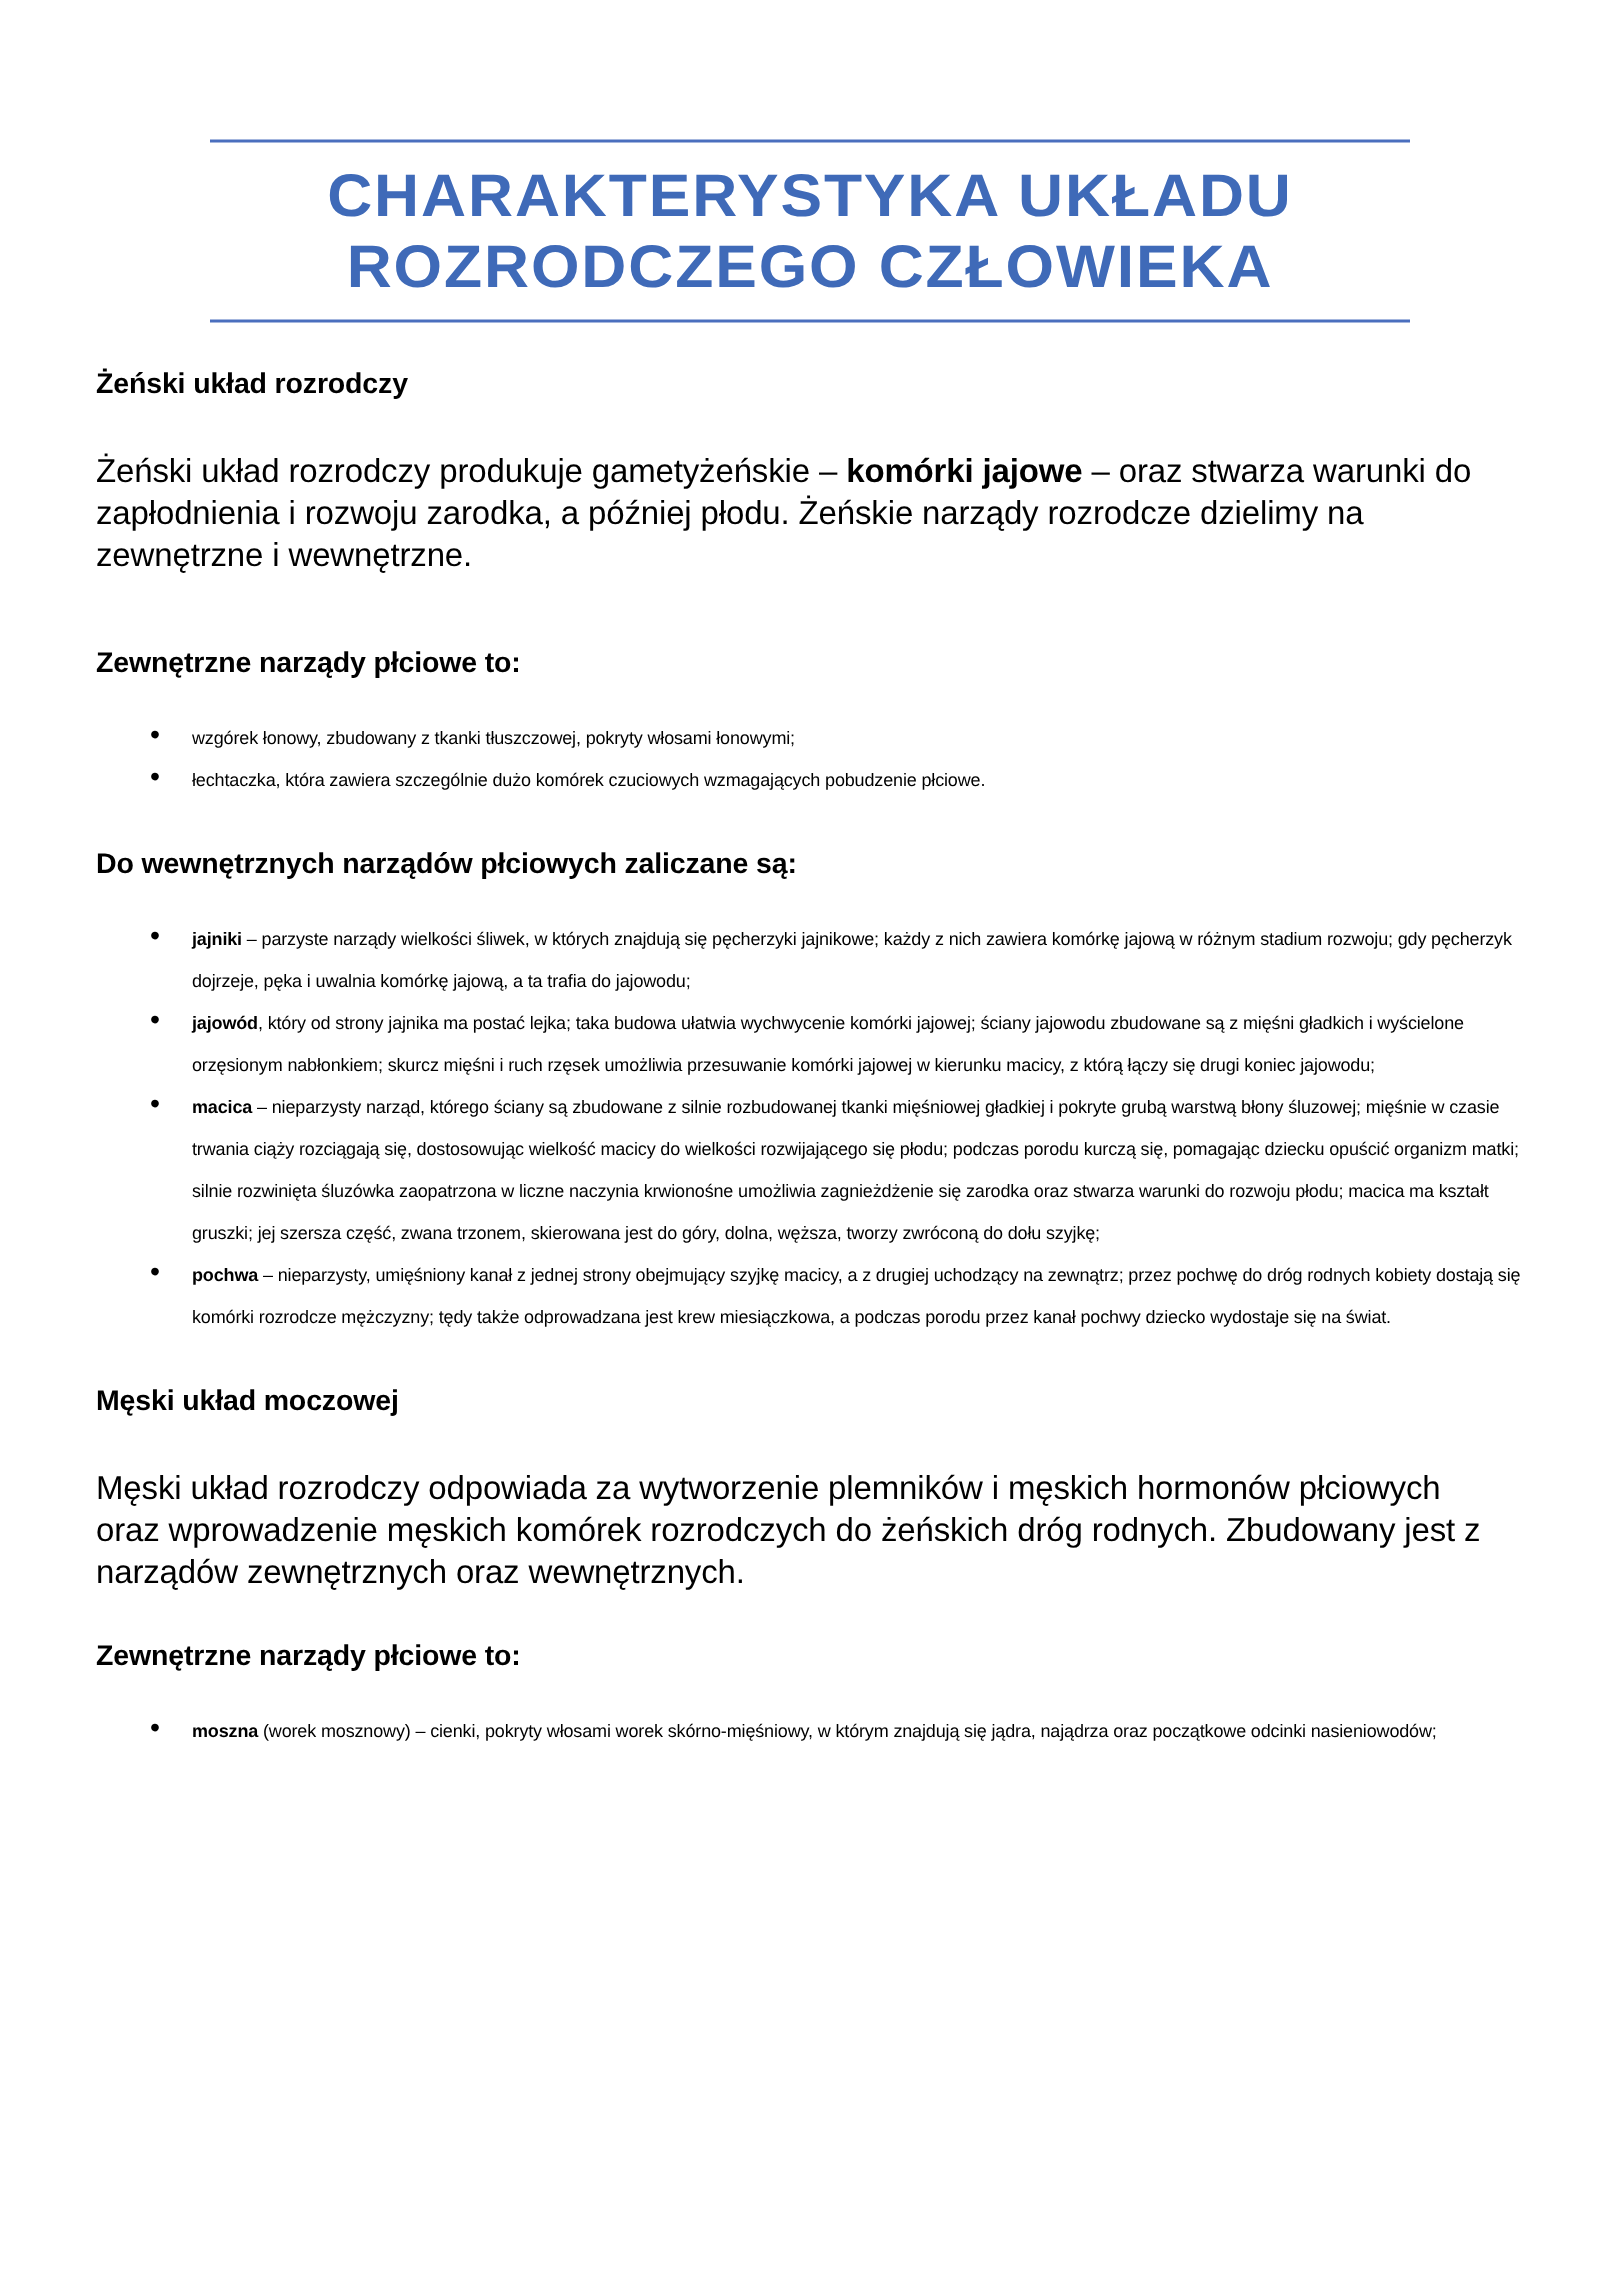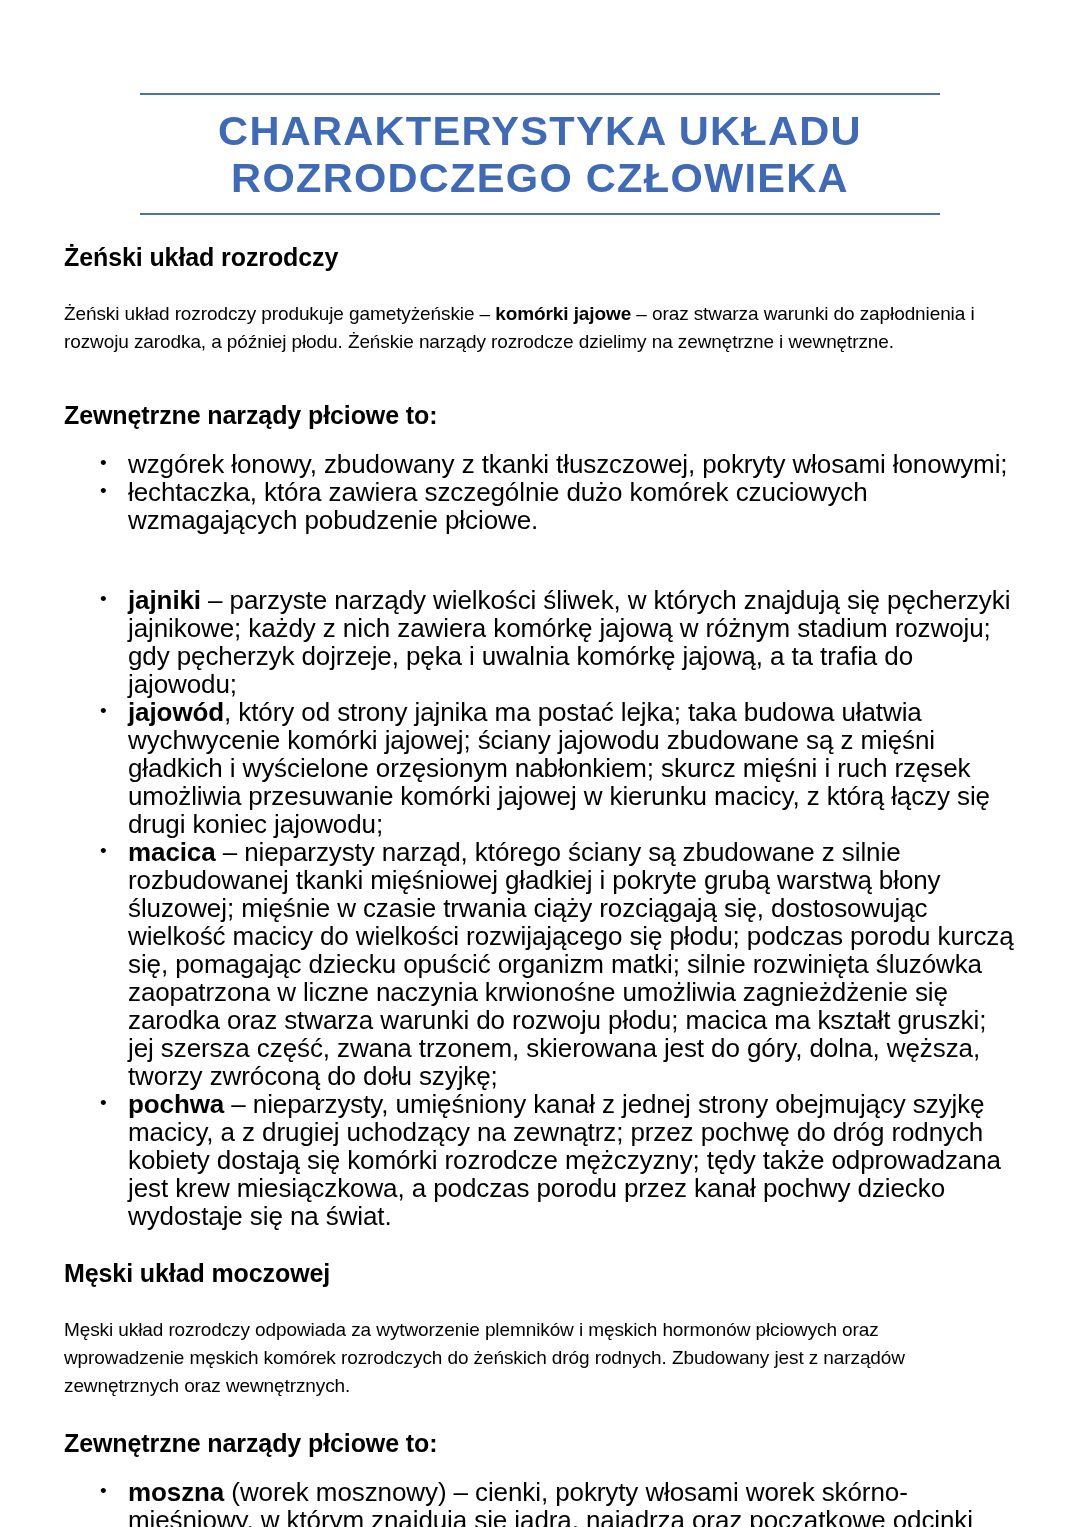--- a/index.html
+++ b/index.html
@@ -53,52 +53,52 @@
   }
   .doc-title .tline { display: block; white-space: nowrap; }
 
   
   .content {
     padding: 0 64px 0 64px;
     margin-top: 29px;
   }
 
   h2.section-head {
-    font-size: 25px;
+    font-size: 19px;
     line-height: 26px;
     font-weight: 700;
     margin: 0;
     padding: 0;
     color: #000;
     letter-spacing: -0.1px;
   }
 
   p.para {
-    font-size: 19px;
+    font-size: 22px;
     line-height: 28px;
     margin: 0;
     padding: 0;
     color: #000;
     letter-spacing: -0.1px;
     max-width: 940px;
   }
 
   .gap-sm { height: 22px; }
   .gap-md { height: 30px; }
   .gap-xl { height: 46px; }
 
   ul.bullets {
     list-style: none;
     margin: 0;
     padding: 0;
   }
   ul.bullets > li {
     position: relative;
     padding-left: 64px;
-    font-size: 26px;
+    font-size: 12px;
     line-height: 28px;
     letter-spacing: -0.1px;
     margin: 0 0 0 0;
     color: #000;
   }
   ul.bullets > li::before {
     content: "\2022";
     position: absolute;
     left: 36px;
     top: -1px;
@@ -137,20 +137,21 @@
 
     <div class="gap-sm"></div>
 
     <ul class="bullets">
       <li><span>wzgórek łonowy, zbudowany z tkanki tłuszczowej, pokryty włosami łonowymi;</span></li>
       <li><span>łechtaczka, która zawiera szczególnie dużo komórek czuciowych wzmagających pobudzenie płciowe.</span></li>
     </ul>
 
     <div class="gap-md"></div>
 
+    <h2 class="section-head">Do wewnętrznych narządów płciowych zaliczane są:</h2>
 
     <div class="gap-sm"></div>
 
     <ul class="bullets">
       <li><b>jajniki</b><span> – parzyste narządy wielkości śliwek, w których znajdują się pęcherzyki jajnikowe; każdy z nich zawiera komórkę jajową w różnym stadium rozwoju; gdy pęcherzyk dojrzeje, pęka i uwalnia komórkę jajową, a ta trafia do jajowodu;</span></li>
       <li><b>jajowód</b><span>, który od strony jajnika ma postać lejka; taka budowa ułatwia wychwycenie komórki jajowej; ściany jajowodu zbudowane są z mięśni gładkich i wyścielone orzęsionym nabłonkiem; skurcz mięśni i ruch rzęsek umożliwia przesuwanie komórki jajowej w kierunku macicy, z którą łączy się drugi koniec jajowodu;</span></li>
       <li><b>macica</b><span> – nieparzysty narząd, którego ściany są zbudowane z silnie rozbudowanej tkanki mięśniowej gładkiej i pokryte grubą warstwą błony śluzowej; mięśnie w czasie trwania ciąży rozciągają się, dostosowując wielkość macicy do wielkości rozwijającego się płodu; podczas porodu kurczą się, pomagając dziecku opuścić organizm matki; silnie rozwinięta śluzówka zaopatrzona w liczne naczynia krwionośne umożliwia zagnieżdżenie się zarodka oraz stwarza warunki do rozwoju płodu; macica ma kształt gruszki; jej szersza część, zwana trzonem, skierowana jest do góry, dolna, węższa, tworzy zwróconą do dołu szyjkę;</span></li>
       <li><b>pochwa</b><span> – nieparzysty, umięśniony kanał z jednej strony obejmujący szyjkę macicy, a z drugiej uchodzący na zewnątrz; przez pochwę do dróg rodnych kobiety dostają się komórki rozrodcze mężczyzny; tędy także odprowadzana jest krew miesiączkowa, a podczas porodu przez kanał pochwy dziecko wydostaje się na świat.</span></li>
     </ul>
 

